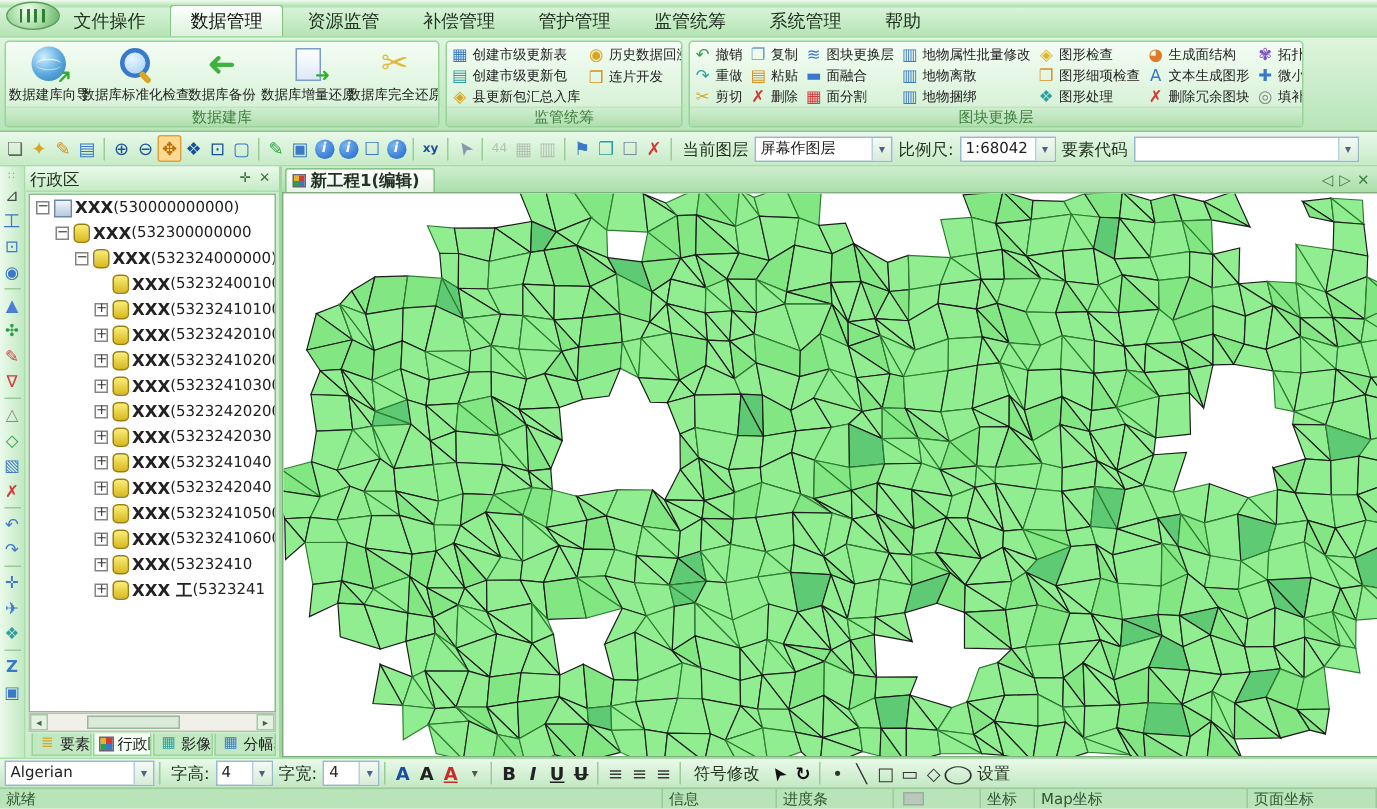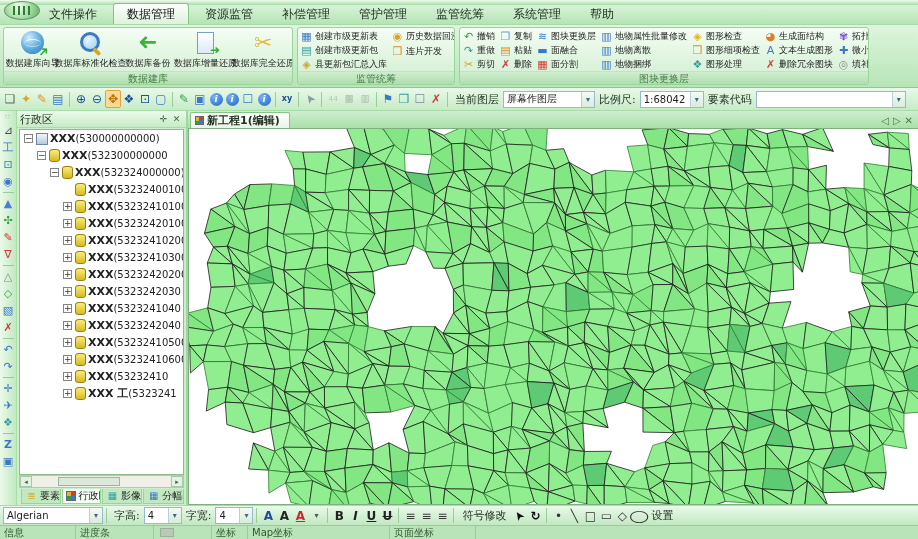--- a/index.html
+++ b/index.html
@@ -43,21 +43,21 @@
   .smallitem{display:flex;align-items:center;gap:2px;font-size:9px;height:15px;padding:0 2px;white-space:nowrap;color:#222;}
   .chip{width:13px;height:13px;display:inline-flex;align-items:center;justify-content:center;font-size:11px;line-height:1;flex:none;}
   .rcol{display:flex;flex-direction:column;justify-content:flex-start;padding-top:1px;}
 
   
   .main-toolbar{height:23px;background:linear-gradient(#e9f9e9,#c6ebc6);border-bottom:1px solid #a8dca8;
           display:flex;align-items:center;padding:0 2px;overflow:hidden;}
   .tbtn{width:16px;height:18px;display:flex;align-items:center;justify-content:center;font-size:12px;border-radius:2px;flex:none;border:1px solid transparent;}
   .tbtn .g{display:inline-block;line-height:1;}
   .tbtn.active{background:#ffd894;border:1px solid #e0a33c;}
-  .tbtn.dis{opacity:.45;font-family:Liberation Mono, monospace;}
+  .tbtn.dis{opacity:.45;}
   .tsep{width:1px;height:15px;background:#99cc99;margin:0 3px;flex:none;}
   .tlabel{font-size:11px;color:#223322;padding:0 4px;white-space:nowrap;flex:none;}
   .tcombo{height:17px;background:#fff;border:1px solid #9ab8cf;display:flex;align-items:center;font-size:10px;flex:none;position:relative;}
   .tcombo .tcombo-v{flex:1;padding-left:3px;overflow:hidden;white-space:nowrap;}
   .tcombo .tcombo-a{width:13px;height:100%;display:flex;align-items:center;justify-content:center;font-size:8px;color:#446688;background:linear-gradient(#f4faf4,#d8ecd8);border-left:1px solid #b8cfe0;}
   .ichip{width:13px;height:13px;border-radius:50%;background:radial-gradient(circle at 35% 30%,#7ab4f0,#1a63c9);color:#fff;
          font-size:9px;font-weight:bold;font-style:italic;display:inline-flex;align-items:center;justify-content:center;}
   .ttextbtn{font-size:11px;padding:0 5px;white-space:nowrap;flex:none;color:#223322;}
 
   
@@ -1558,20 +1558,23 @@
       <span class="tbtn">
         <span class="g" style="color: rgb(51, 51, 51);">◇</span>
       </span>
       <span class="tbtn">
         <span class="g" style="color: rgb(51, 51, 51); transform: scaleX(1.5);">◯</span>
       </span>
       <span class="ttextbtn">设置</span>
     </div>
 
   <div class="status-bar" id="status-bar">
+      <div class="ssec flex">
+        <span>就绪</span>
+      </div>
       <div class="ssec" style="width: 76px;">
         <span>信息</span>
       </div>
       <div class="ssec" style="width: 78px;">
         <span>进度条</span>
       </div>
       <div class="ssec" style="width: 58px;">
         <span class="chunk"></span>
       </div>
       <div class="ssec" style="width: 36px; text-align: center;">

